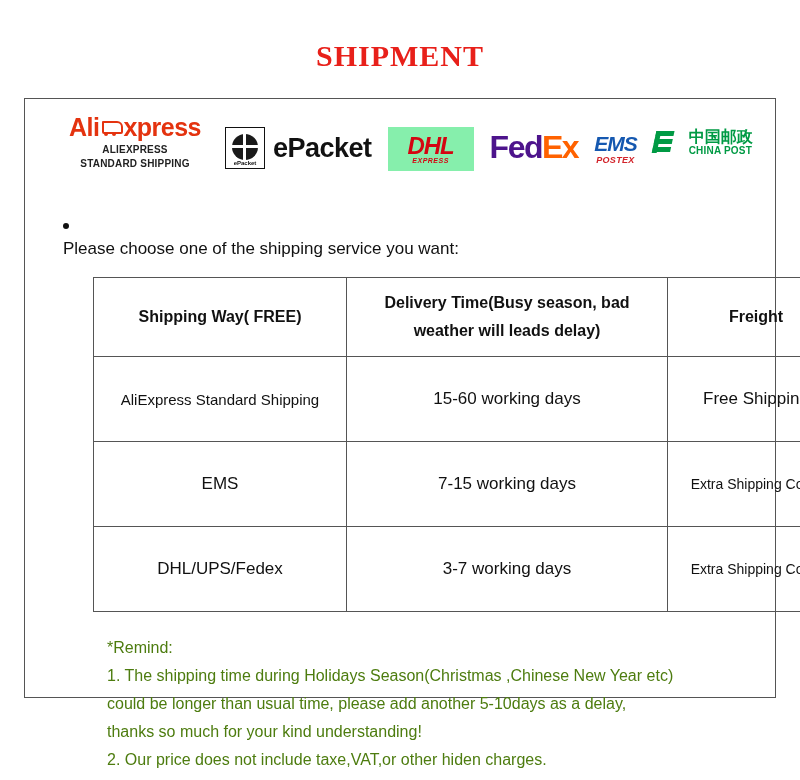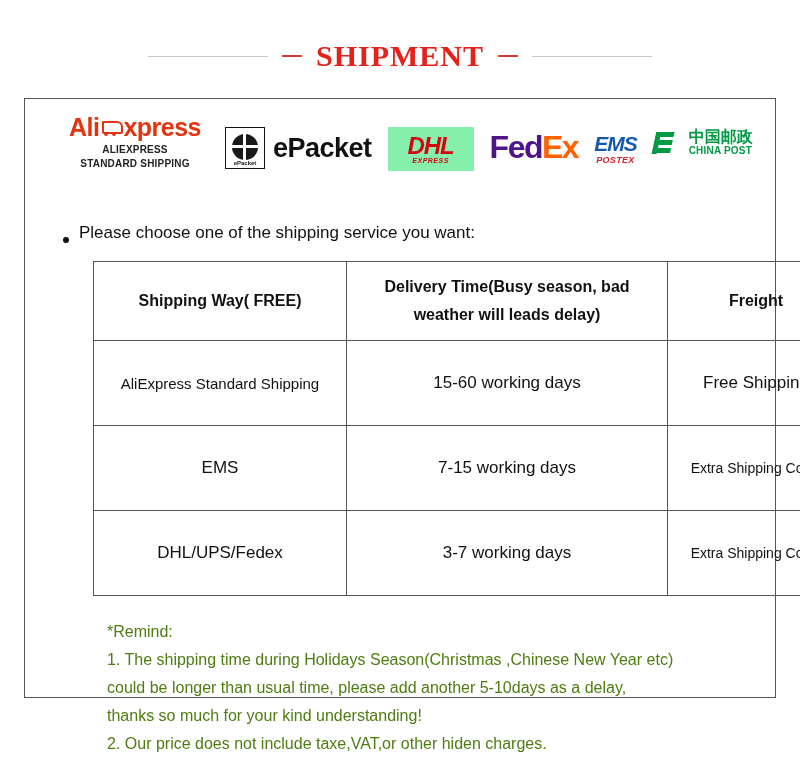--- a/index.html
+++ b/index.html
@@ -16,20 +16,21 @@
   }
 
   
   .title-row {
     display: flex;
     align-items: center;
     justify-content: center;
     gap: 14px;
     margin-top: 36px;
     height: 40px;
+    flex-direction: column;
   }
   .title-dash {
     width: 20px;
     height: 2px;
     background: #d83a27;
   }
   .title-rule {
     width: 120px;
     height: 1px;
     background: #c8c8c8;
@@ -237,21 +238,21 @@
     font-style: italic;
     color: #d2232a;
     letter-spacing: 0.3px;
     margin-top: 1px;
   }
 
   
   .cp-wrap {
     margin-top: 14px;
     display: flex;
-    align-items: flex-end;
+    align-items: flex-start;
     gap: 10px;
   }
   .cp-mark {
     width: 26px;
     height: 26px;
     position: relative;
   }
   .cp-mark:before {
     content: "";
     position: absolute;
@@ -278,25 +279,26 @@
   .cp-en {
     font-size: 10px;
     font-weight: bold;
     color: #009a44;
     letter-spacing: 0.2px;
   }
 
   
   .bullet-row {
     display: flex;
-    align-items: flex-end;
+    align-items: flex-start;
     gap: 10px;
     font-size: 17px;
     color: #111;
     margin: 22px 0 0 16px;
+    flex-direction: column;
   }
   .bullet-dot {
     width: 6px; height: 6px;
     border-radius: 50%;
     background: #111;
     flex: none;
   }
 
   
   table.ship-table {

